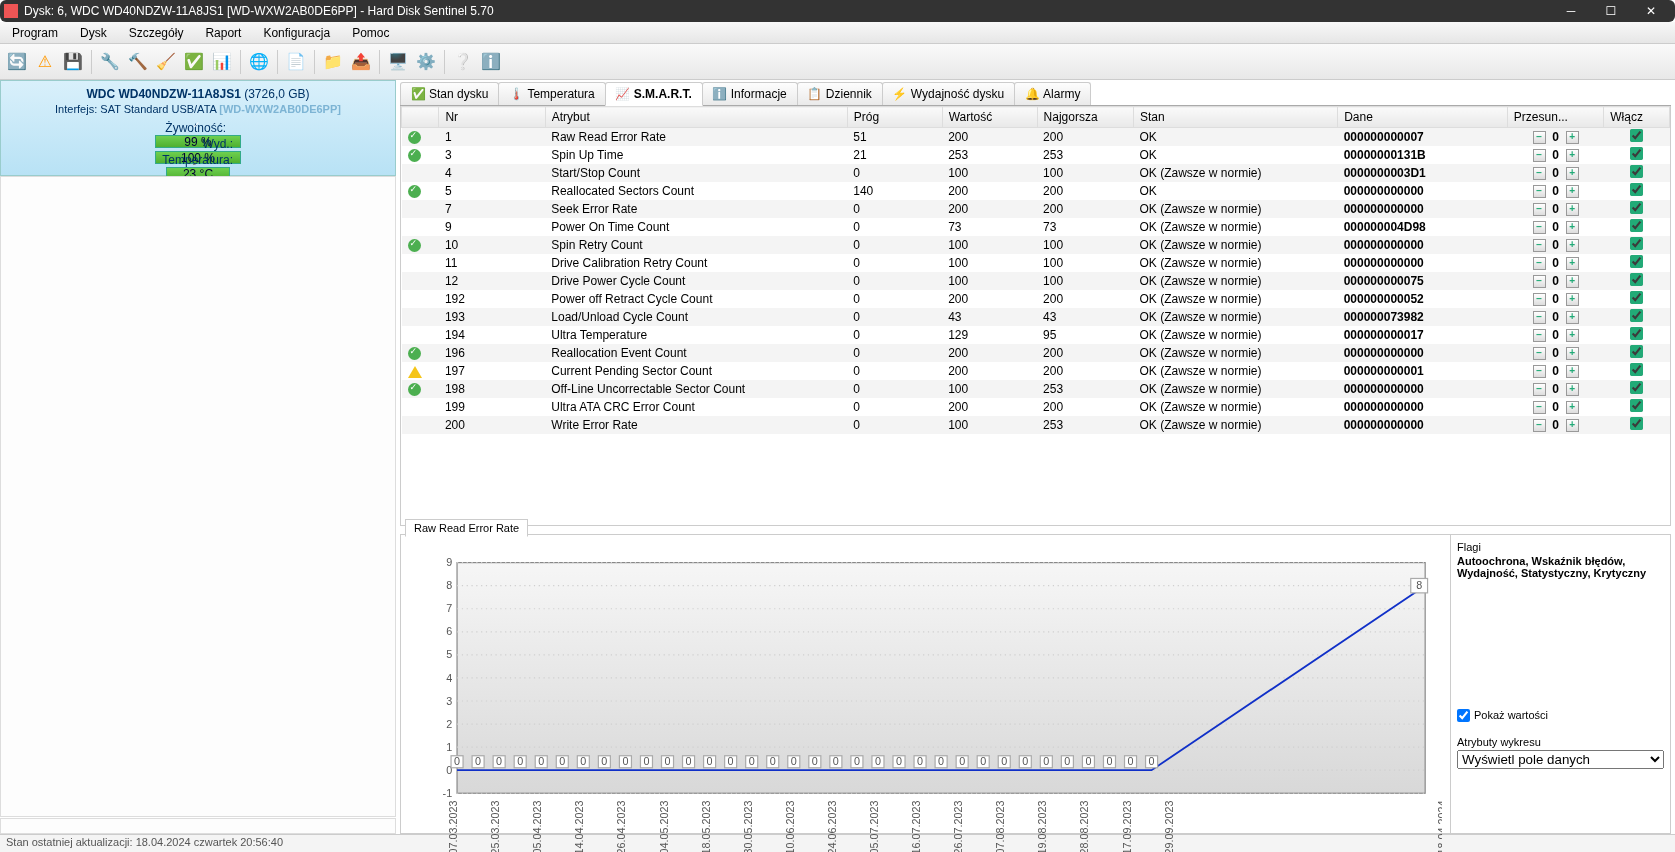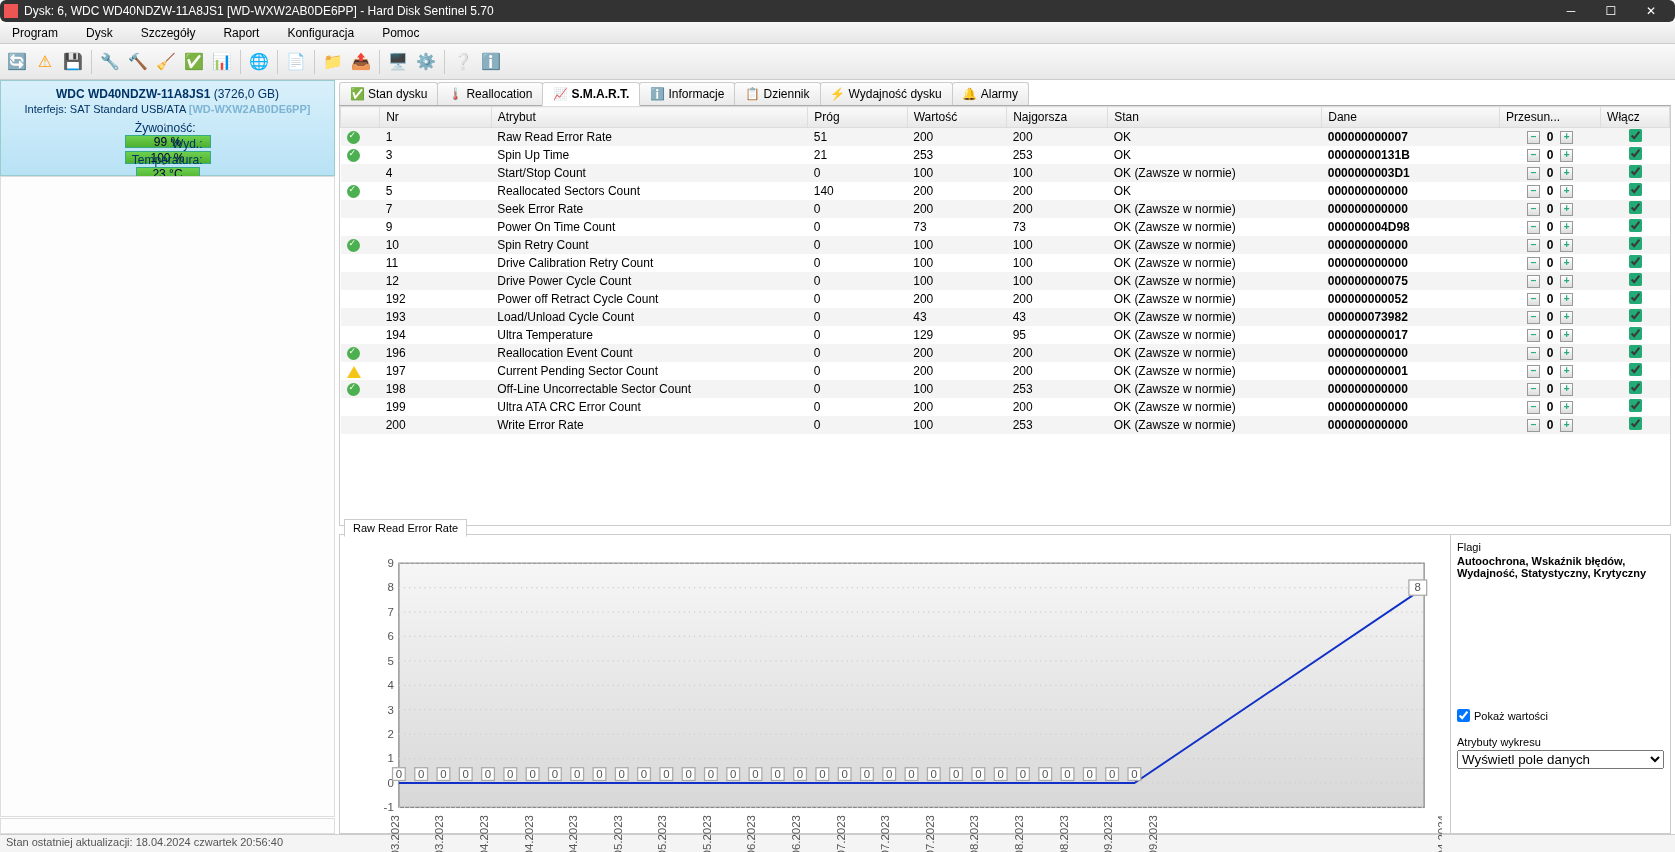--- a/index.html
+++ b/index.html
@@ -4,30 +4,30 @@
 <style>
 * { box-sizing: border-box; margin: 0; padding: 0; }
 body { font-family: "Segoe UI", Tahoma, sans-serif; font-size: 12px; background: #fff; overflow: hidden; }
 
 .titlebar { background: #333; color: #fff; height: 22px; display: flex; align-items: center; padding: 0 4px; font-size: 12px; border-radius: 6px; }
 .titlebar .icon-app { width: 14px; height: 14px; background: #e55; margin-right: 6px; }
 .titlebar .title { flex: 1; }
 .titlebar .winbtns { display: flex; }
 .titlebar .winbtn { width: 40px; height: 22px; display: flex; align-items: center; justify-content: center; color: #fff; font-size: 12px; }
 
-.menubar { height: 22px; display: flex; align-items: center; background: linear-gradient(#f8f8f8,#e6e6e6); border-bottom: 1px solid #ccc; padding: 0 4px; gap: 12px; }
+.menubar { height: 22px; display: flex; align-items: center; background: linear-gradient(#f8f8f8,#e6e6e6); border-bottom: 1px solid #ccc; padding: 0 4px; gap: 6px; }
 .menubar span { padding: 2px 8px; cursor: default; }
 
 .toolbar { height: 36px; display: flex; align-items: center; background: linear-gradient(#fafafa,#e8e8e8); border-bottom: 1px solid #ccc; padding: 0 4px; gap: 2px; }
 .toolbar .tbtn { width: 26px; height: 26px; display: flex; align-items: center; justify-content: center; border-radius: 2px; font-size: 16px; }
 .toolbar .sep { width: 1px; height: 24px; background: #ccc; margin: 0 3px; }
 
 .main { display: flex; height: calc(100vh - 22px - 22px - 36px - 18px); }
 
-.sidebar { width: 335px; display: flex; flex-direction: column; border-radius: 11px; }
+.sidebar { width: 396px; display: flex; flex-direction: column; border-radius: 11px; }
 .diskpanel { background: linear-gradient(#d9f0fb,#b8e2f5); border: 1px solid #9cc; padding: 6px 8px; font-size: 12px; }
 .diskpanel .name { text-align: center; font-weight: bold; color: #003366; }
 .diskpanel .name .cap { font-weight: normal; }
 .diskpanel .iface { text-align: center; color: #003366; font-size: 11px; margin-top: 2px; }
 .diskpanel .iface .sn { color: #7db4d4; font-weight: bold; margin-top: 7px; }
 .diskpanel .stats { margin-top: 6px; }
 .diskpanel .row { display: flex; align-items: center; height: 16px; flex-direction: column; }
 .diskpanel .row .lbl { width: 82px; text-align: right; padding-right: 6px; color: #003366; }
 .diskpanel .row .bar { width: 86px; height: 13px; background: linear-gradient(#6fcf4f,#4fb030); border: 1px solid #3a8; display: flex; align-items: center; justify-content: center; color: #003; font-size: 12px; }
 .diskpanel .row .aux { margin-left: 20px; color: #888; font-style: italic; font-size: 15px; }
@@ -58,21 +58,21 @@
 .offset-ctrl .val { width: 18px; text-align: center; font-weight: bold; }
 td.chk { text-align: center; }
 td.chk input { accent-color: #2a7; }
 
 .chart-section { display: flex; height: 300px; border: 1px solid #ccc; margin-top: 8px; position: relative; }
 .chart-tab { position: absolute; top: -16px; left: 4px; background: #fff; border: 1px solid #ccc; border-bottom: 1px solid #fff; padding: 2px 8px; font-size: 11px; z-index: 2; }
 .chart-area { flex: 1; padding: 18px 8px 4px 8px; }
 .chart-right { width: 220px; border-left: 1px solid #ccc; padding: 6px; font-size: 11px; }
 .chart-right .h { font-weight: normal; margin-bottom: 2px; }
 .chart-right .flags { font-weight: bold; margin-bottom: 12px; }
-.chart-right label { display: flex; align-items: center; gap: 4px; margin-top: 130px; }
+.chart-right label { display: flex; align-items: flex-start; gap: 4px; margin-top: 130px; }
 .chart-right .attr-label { margin-top: 14px; }
 .chart-right select { width: 100%; margin-top: 2px; }
 
 .statusbar { height: 18px; border-top: 1px solid #ccc; background: #f4f4f4; font-size: 11px; padding: 1px 6px; color: #555; }
 
 .ico-green { color: #4CAF50; }
 .ico-blue { color: #2196F3; }
 .ico-orange { color: #FF9800; }
 .ico-gray { color: #888; }
 
@@ -155,21 +155,21 @@
   </div>
 
   <div class="content">
     <div class="tabs" id="tabbar">
         <div class="tab">
           <span class="ticon">✅</span>
           <span>Stan dysku</span>
         </div>
         <div class="tab">
           <span class="ticon">🌡️</span>
-          <span>Reallocation</span>
+          <span>Temperatura</span>
         </div>
         <div class="tab active">
           <span class="ticon">📈</span>
           <span>S.M.A.R.T.</span>
         </div>
         <div class="tab">
           <span class="ticon">ℹ️</span>
           <span>Informacje</span>
         </div>
         <div class="tab">

